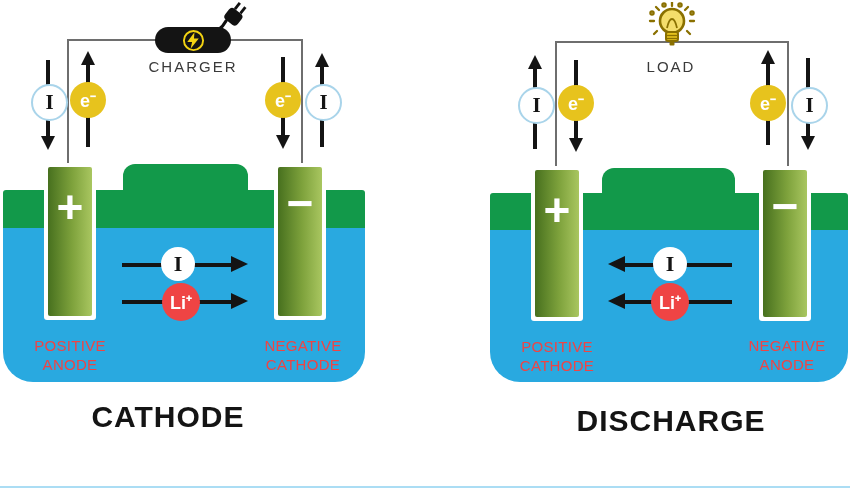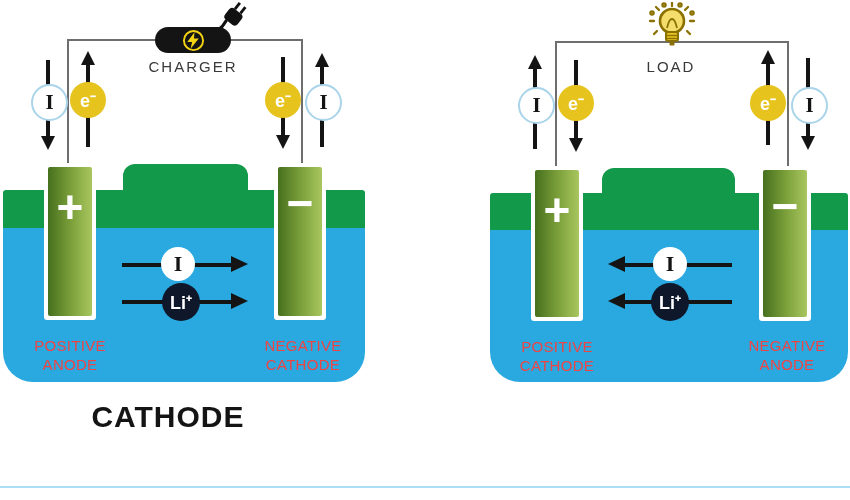--- a/index.html
+++ b/index.html
@@ -18,21 +18,21 @@
   .head-up   { position:absolute; width:0; height:0; border-left:7.5px solid transparent; border-right:7.5px solid transparent; border-bottom:14px solid #141414; }
   .head-down { position:absolute; width:0; height:0; border-left:7.5px solid transparent; border-right:7.5px solid transparent; border-top:14px solid #141414; }
   .head-right{ position:absolute; width:0; height:0; border-top:8.5px solid transparent; border-bottom:8.5px solid transparent; border-left:17px solid #141414; }
   .head-left { position:absolute; width:0; height:0; border-top:8.5px solid transparent; border-bottom:8.5px solid transparent; border-right:17px solid #141414; }
 
   
   .circ { position:absolute; border-radius:50%; display:flex; align-items:center; justify-content:center; }
   .cur-circle { background:#fff; border:2px solid #a9d4ea; color:#141414; font-family:"Liberation Serif", serif; font-weight:700; font-size:21px; }
   .cur-plain  { background:#fff; color:#141414; font-family:"Liberation Serif", serif; font-weight:700; font-size:22px; }
   .e-circle   { background:#e7c31d; color:#ffffff; font-weight:700; font-size:18px; }
-  .ion-circle { background:#0f172a; color:#ffffff; font-weight:700; font-size:18px; }
+  .ion-circle { background:#ef4444; color:#ffffff; font-weight:700; font-size:18px; }
 
   
   .case-green { position:absolute; background:#12994a; }
   .fluid-blue { position:absolute; background:#29a9e0; }
   .electrode  { position:absolute; background:#ffffff; border-radius:3px; }
   .electrode-fill { position:absolute; inset:4px; border-radius:2px;
     background:linear-gradient(90deg,#47701e 0%, #7ea23c 55%, #a9c660 100%); }
   .terminal-sym { position:absolute; color:#fff; font-weight:700; font-size:46px;
     display:flex; align-items:center; justify-content:center; line-height:1; }
   .electrode-label { position:absolute; width:130px; text-align:center; color:#ef4444;
@@ -214,16 +214,17 @@
 
     <div class="electrode-label" style="left:492px;top:337px;">
       <div>POSITIVE</div>
       <div>CATHODE</div>
     </div>
     <div class="electrode-label" style="left:722px;top:336px;">
       <div>NEGATIVE</div>
       <div>ANODE</div>
     </div>
 
+    <div class="cycle-title" style="left:566px;top:404px;">DISCHARGE</div>
   </div>
 
   <div class="bottom-edge"></div>
 </div>
 
 </body></html>

